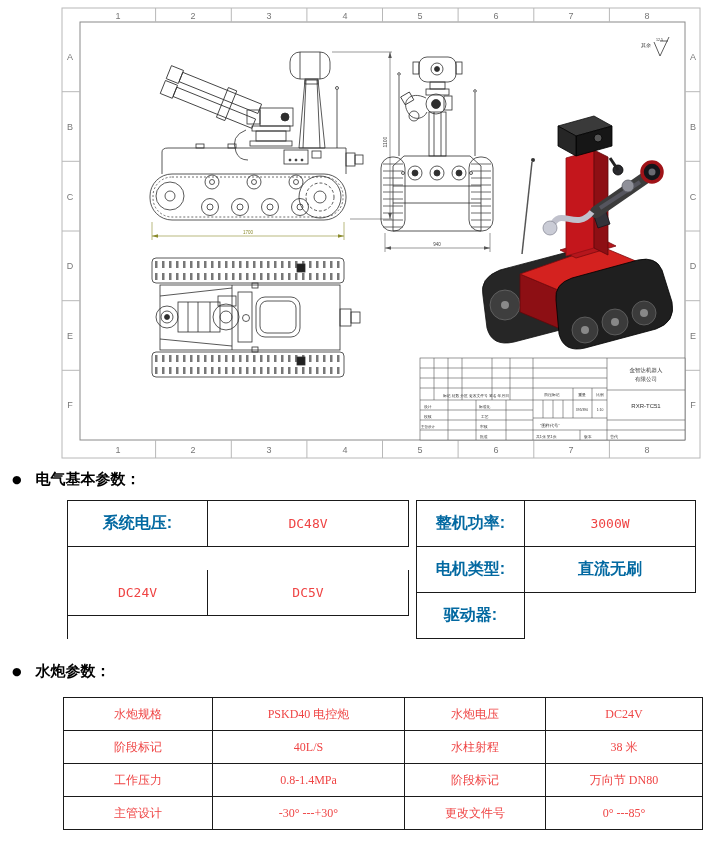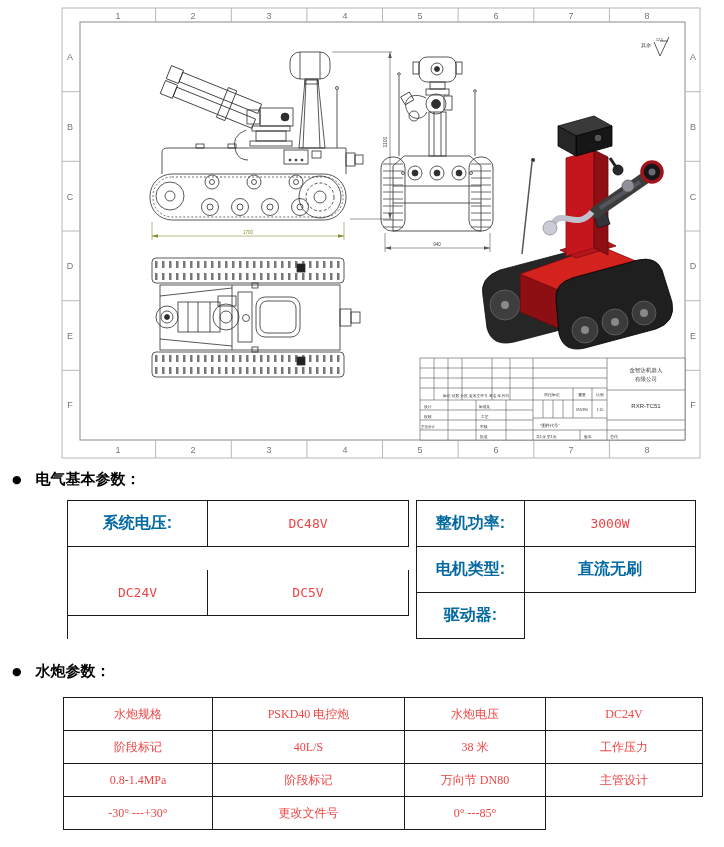--- a/index.html
+++ b/index.html
@@ -343,20 +343,21 @@
 </div>
 
 <div class="tblwrap" style="left:63px;top:697px;">
   <div class="tbl t2">
     <div class="c">水炮规格</div>
     <div class="c">PSKD40 电控炮</div>
     <div class="c">水炮电压</div>
     <div class="c">DC24V</div>
     <div class="c">阶段标记</div>
     <div class="c">40L/S</div>
+    <div class="c">水柱射程</div>
     <div class="c">38 米</div>
     <div class="c">工作压力</div>
     <div class="c">0.8-1.4MPa</div>
     <div class="c">阶段标记</div>
     <div class="c">万向节 DN80</div>
     <div class="c">主管设计</div>
     <div class="c">-30° ---+30°</div>
     <div class="c">更改文件号</div>
     <div class="c">0° ---85°</div>
   </div>

